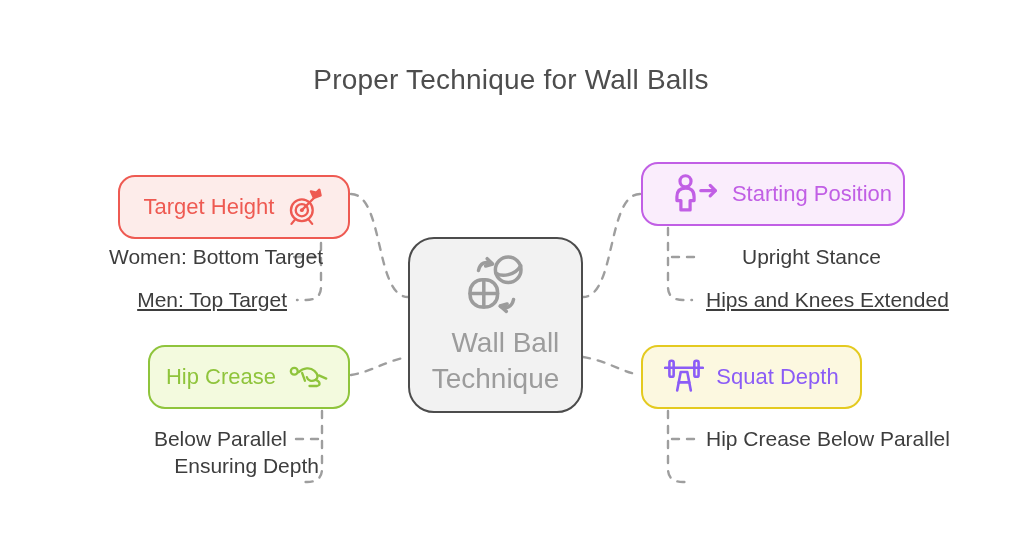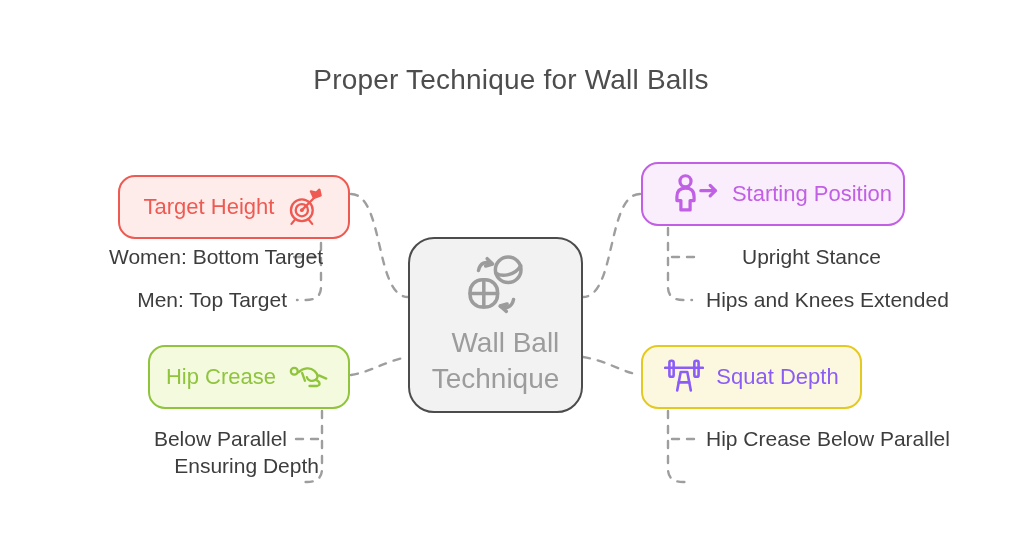--- a/index.html
+++ b/index.html
@@ -26,21 +26,21 @@
     position:absolute;left:408px;top:237px;width:175px;height:176px;box-sizing:border-box;
     background:#f2f2f2;border:2.5px solid #4c4c4c;border-radius:26px;
     display:flex;flex-direction:column;align-items:center;justify-content:center;gap:8px;
   }
   .center-label{color:#9c9c9c;font-size:28px;line-height:1.3;text-align:right;}
   .sub{
     position:absolute;font-size:21px;line-height:26px;color:#3d3d3d;white-space:nowrap;
   }
   .sub-left{left:0;width:287px;text-align:right;}
   .sub-right{left:706px;text-align:left;}
-  .sub-1{top:244px;padding-left:36px;} .sub-2{top:287px;} .sub-3{top:426px;} .sub-4{top:453px;margin-left:32px;}
+  .sub-1{top:244px;padding-left:36px;} .sub-2{top:287px;text-decoration:underline;} .sub-3{top:426px;} .sub-4{top:453px;margin-left:32px;}
 </style>
 </head>
 <body>
 
 <div class="canvas">
 
   <div class="title">Proper Technique for Wall Balls</div>
 
   <svg class="connector-layer" width="1022" height="556" viewBox="0 0 1022 556" fill="none" stroke="#9e9e9e" stroke-width="2.4" stroke-linecap="round" stroke-dasharray="7 8">
     <path d="M351,194 C384,194 375,297 408,297"></path>

